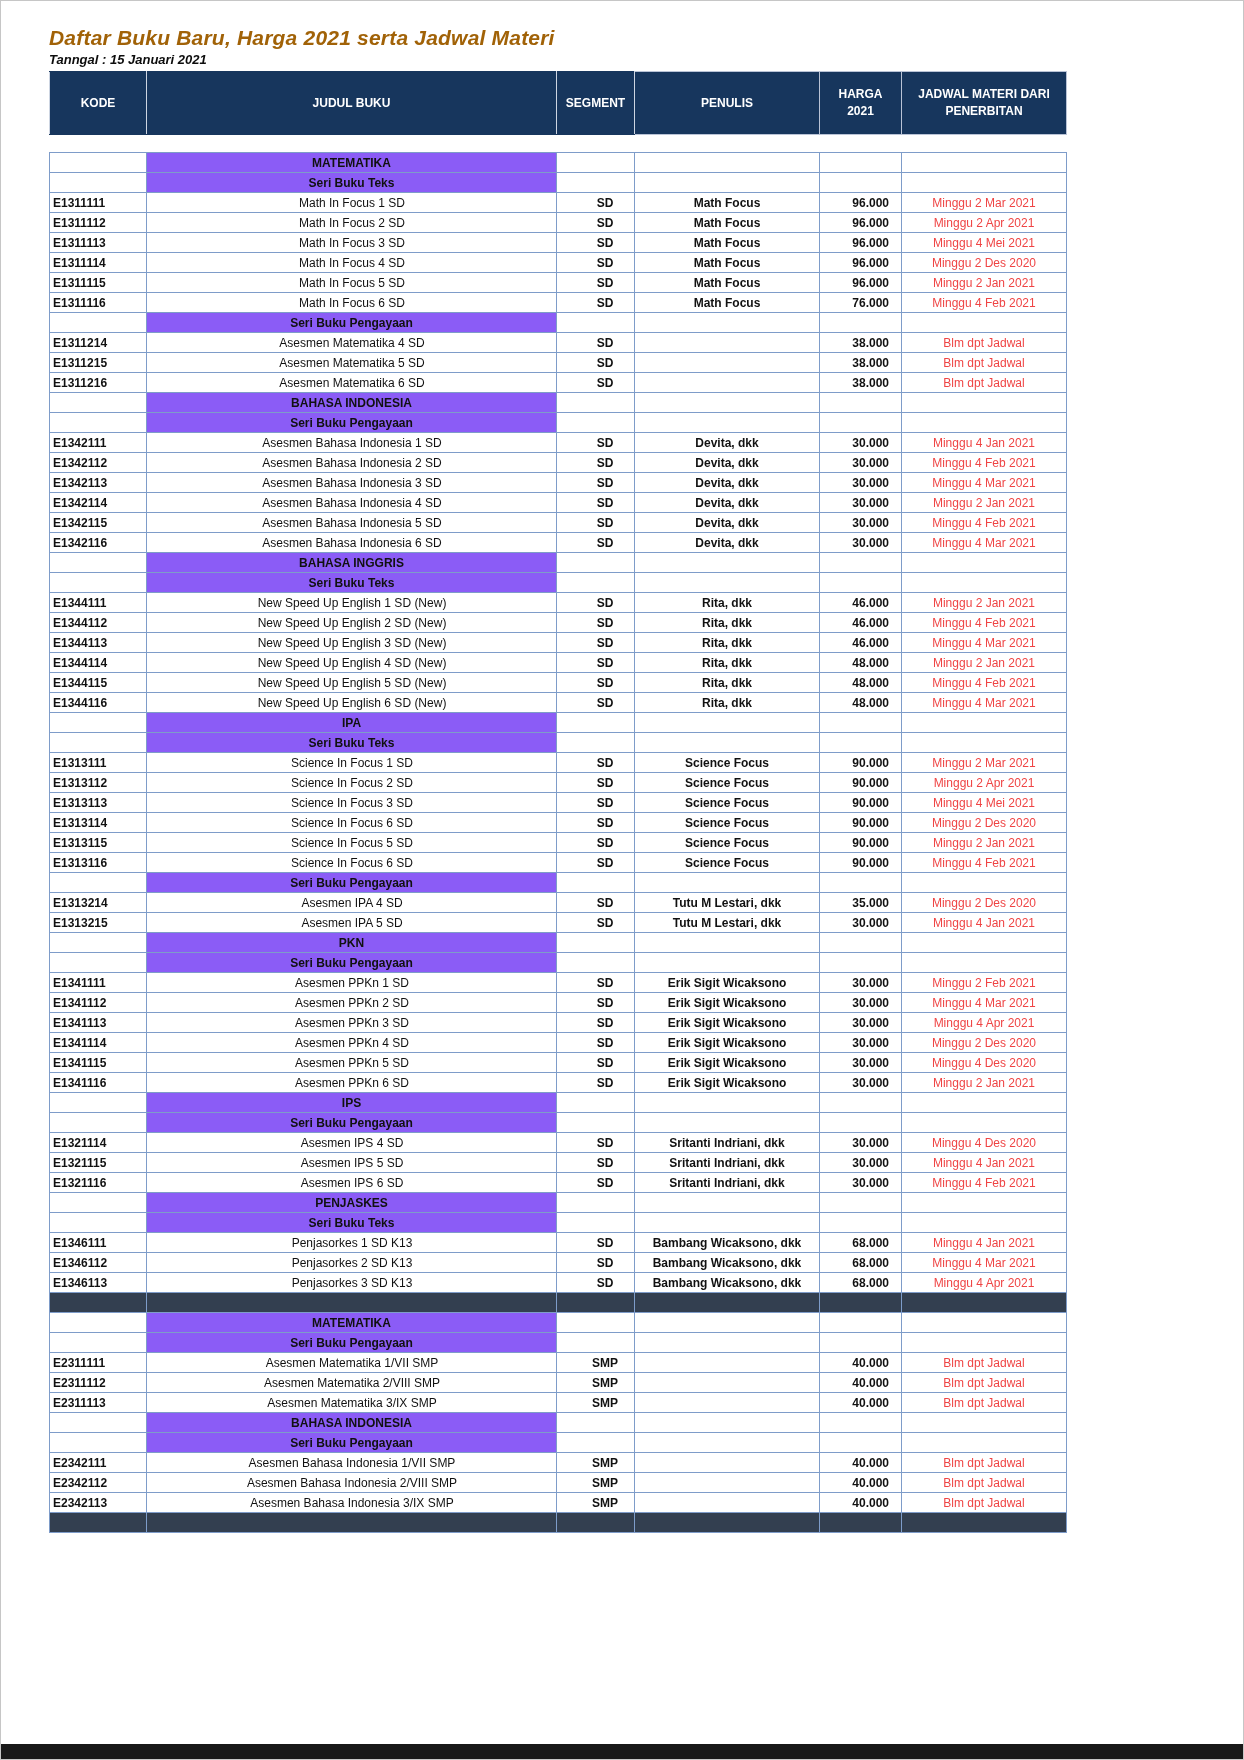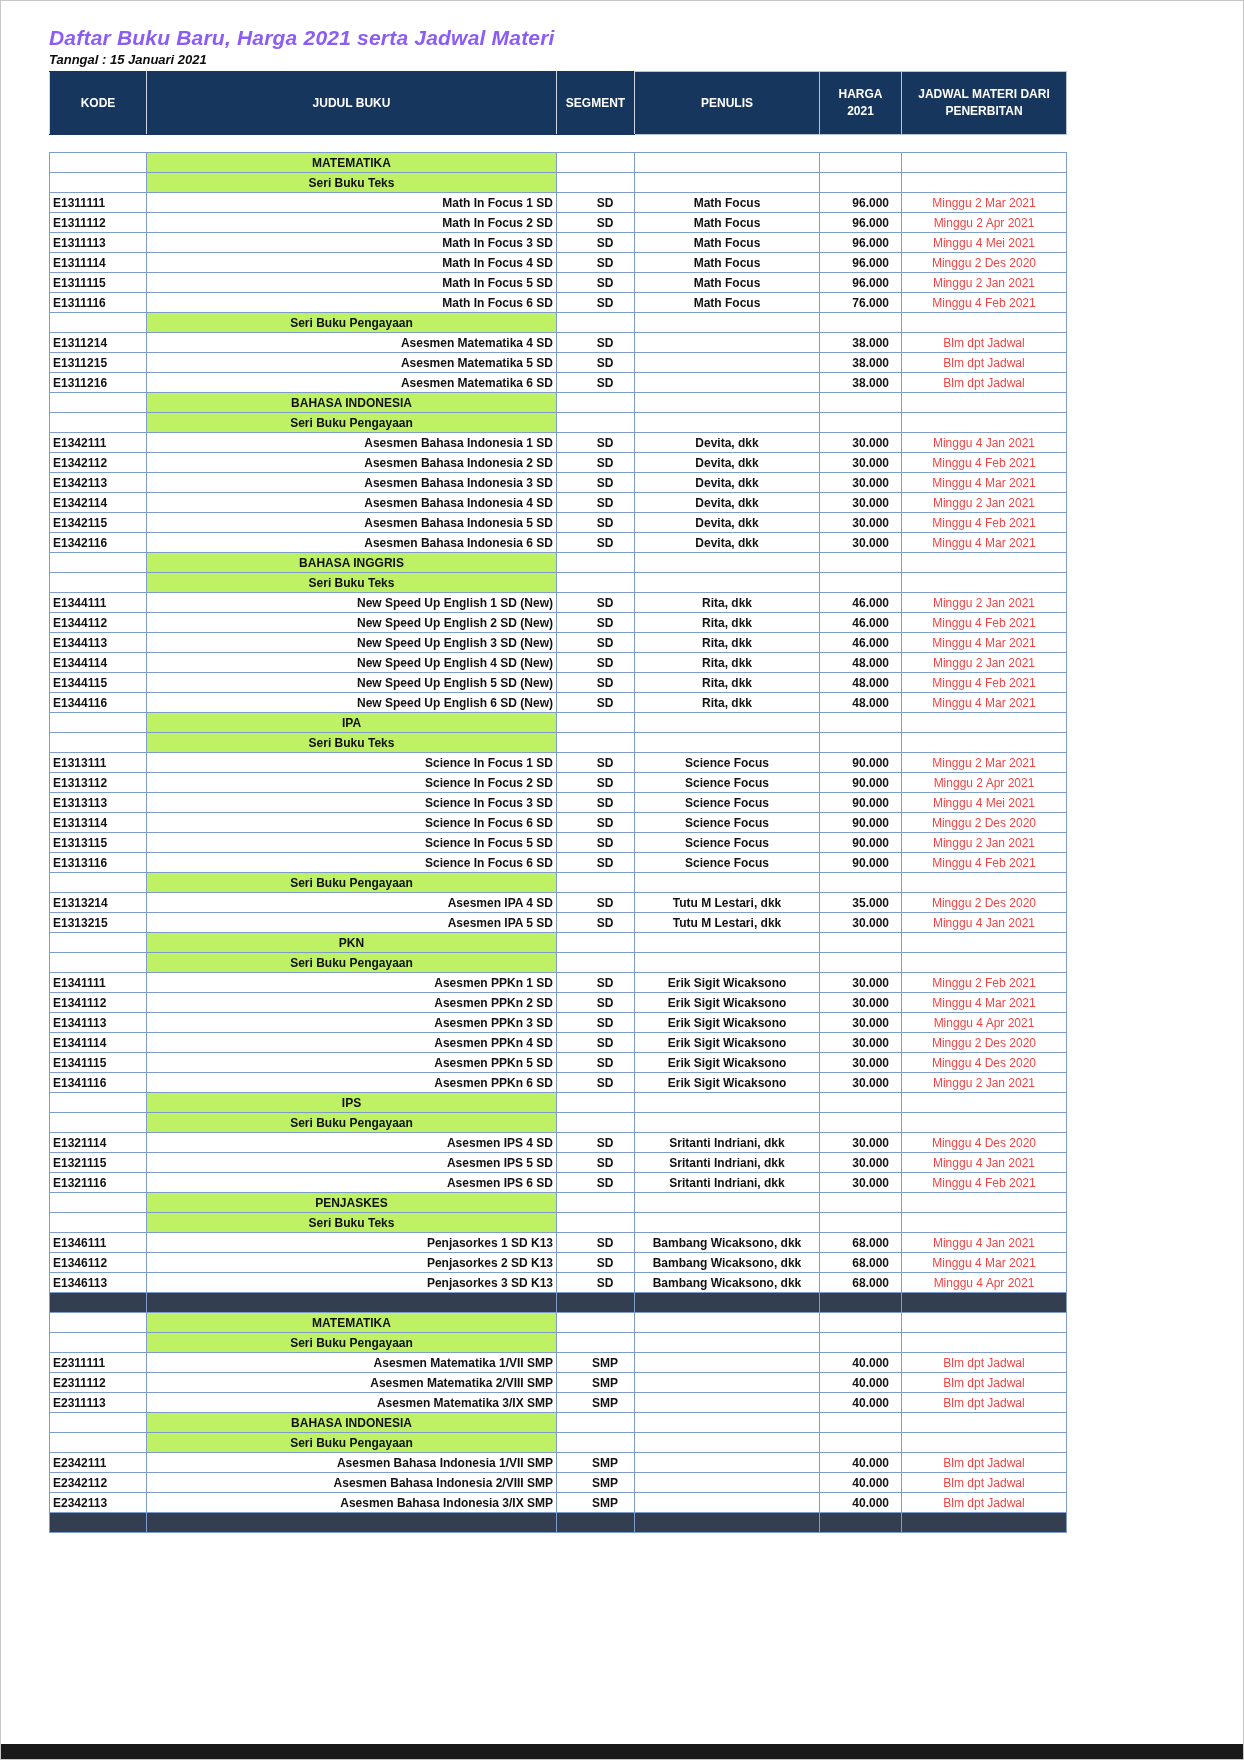--- a/index.html
+++ b/index.html
@@ -5,21 +5,21 @@
   html,body{margin:0;padding:0;}
   body{
     width:1244px;height:1760px;background:#ffffff;
     font-family:"Liberation Sans", sans-serif;color:#111;
     position:relative;overflow:hidden;
     box-sizing:border-box;border:1px solid #c6c6c6;
   }
   .page{padding:24px 0 0 48px;}
   .title{
     font-size:21px;font-weight:bold;font-style:italic;
-    letter-spacing:0.2px;line-height:26px;color:#8b5cf6;
+    letter-spacing:0.2px;line-height:26px;color:#a16207;
   }
   .subtitle{
     font-size:13px;font-weight:bold;font-style:italic;
     line-height:18px;color:#0d0d0d;
   }
   table{border-collapse:collapse;table-layout:fixed;width:1017px;}
   col.c-kode{width:97px;}
   col.c-judul{width:410px;}
   col.c-segment{width:78px;}
   col.c-penulis{width:185px;}
@@ -37,27 +37,27 @@
   .head-table th.vsep{border-left:1px solid #cdd5e2;border-right:1px solid #cdd5e2;}
 
   
   .body-table{margin-top:17px;}
   .body-table td{
     height:20px;font-size:12px;vertical-align:middle;
     border:1px solid #7E9CC9;padding:0 3px;box-sizing:border-box;
     white-space:nowrap;overflow:hidden;
   }
   td.kode{font-weight:bold;}
-  td.judul{text-align:right;font-weight:bold;padding-left:4px;}
+  td.judul{text-align:center;font-weight:normal;padding-left:4px;}
   td.segment{text-align:center;font-weight:bold;padding-left:22px;}
   td.penulis{text-align:center;font-weight:bold;}
   td.harga{text-align:right;font-weight:bold;padding-right:12px;}
   td.jadwal{text-align:center;font-weight:normal;color:#ef4444;}
   td.band{
-    background:#bef264;text-align:center;font-weight:bold;color:#111;
+    background:#8b5cf6;text-align:center;font-weight:bold;color:#111;
   }
   tr.separator-row td{background:#333F50;}
 
   .bottom-bar{
     position:absolute;left:0;bottom:0;width:100%;height:15px;
     background:#191919;
   }
 </style>
 </head>
 <body>

